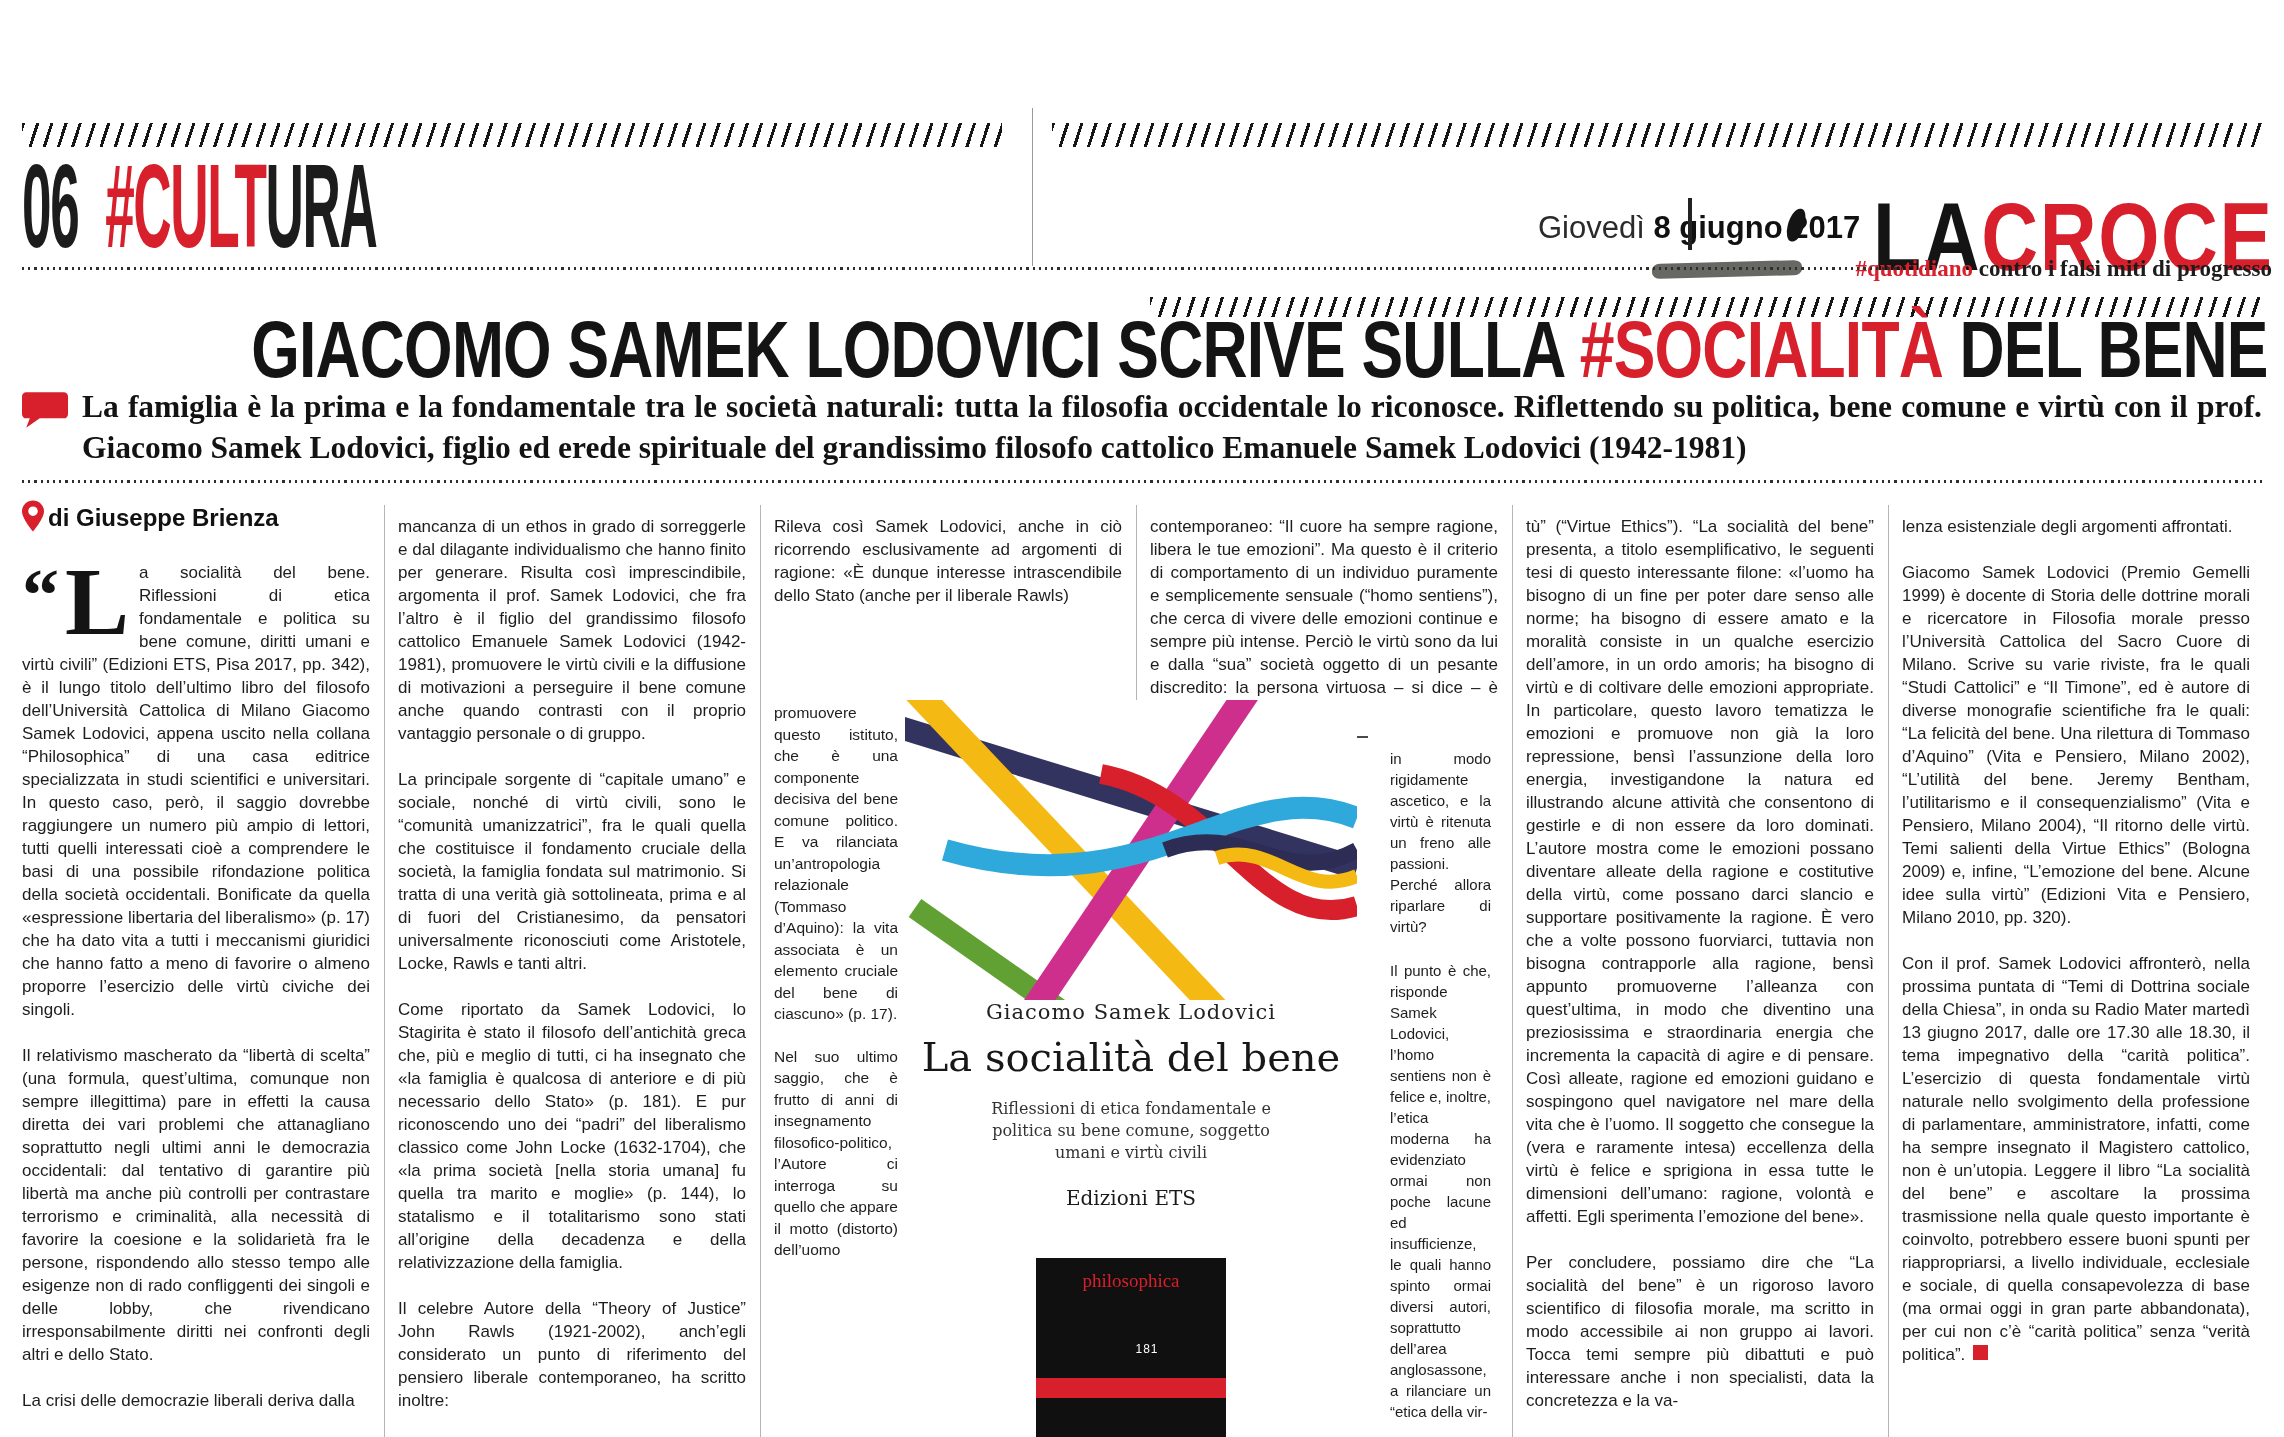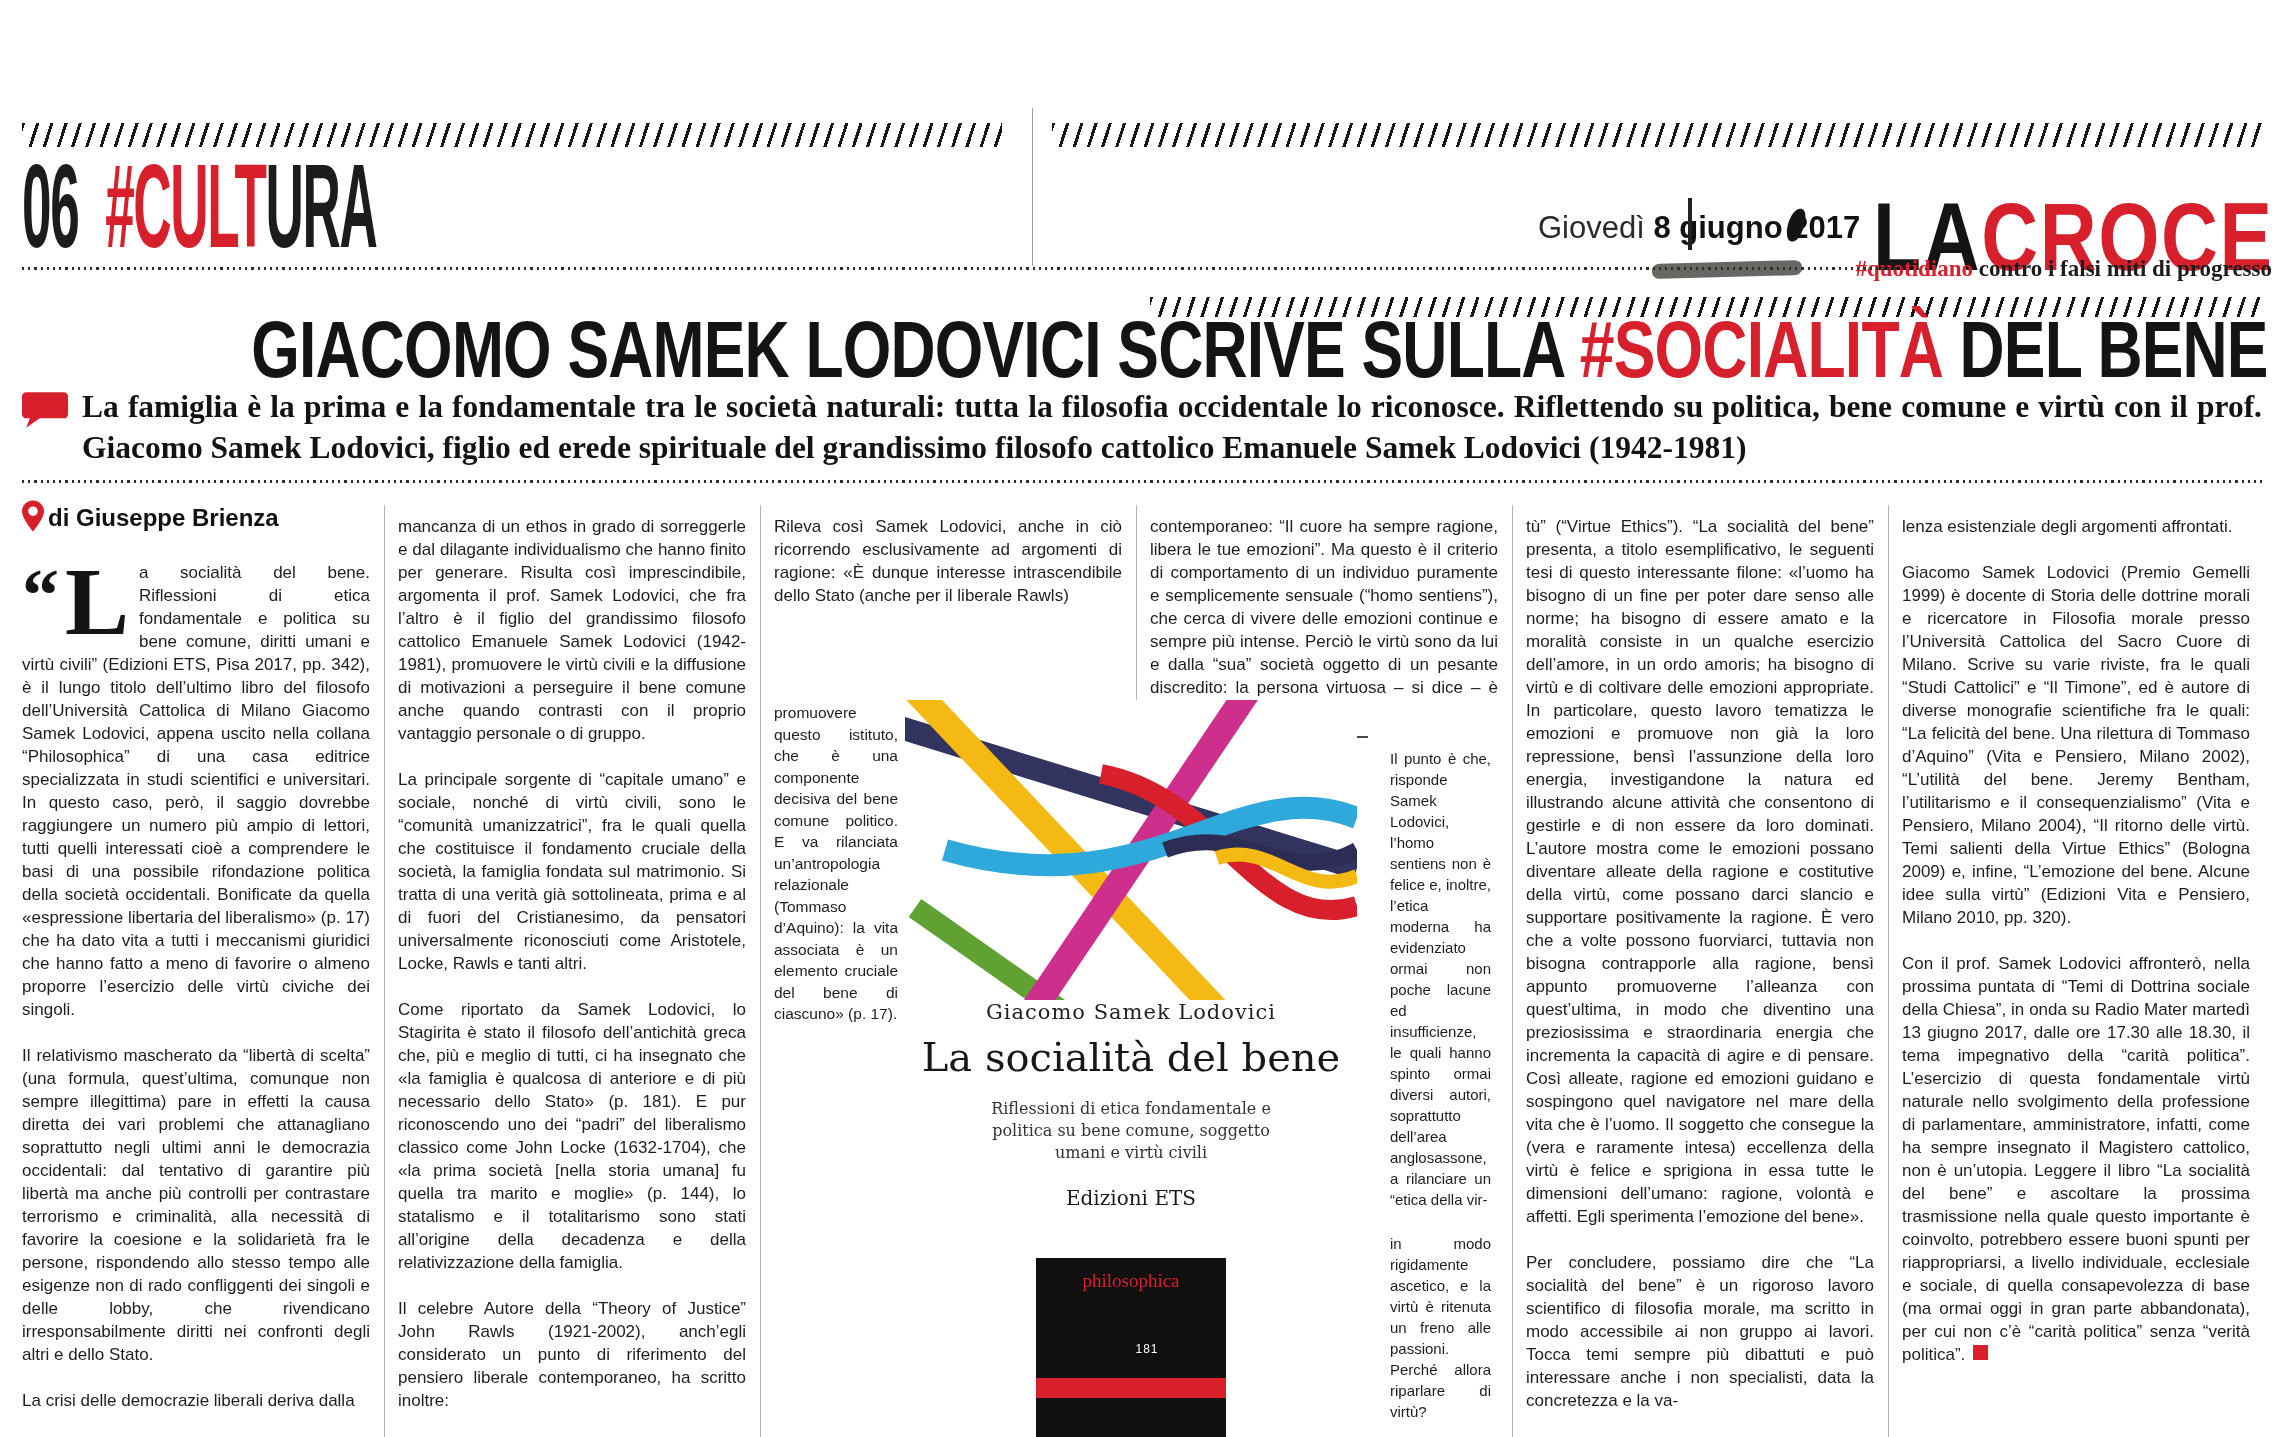--- a/index.html
+++ b/index.html
@@ -131,29 +131,30 @@
     <p>La principale sorgente di “capitale umano” e sociale, nonché di virtù civili, sono le “comunità umanizzatrici”, fra le quali quella che costituisce il fondamento cruciale della società, la famiglia fondata sul matrimonio. Si tratta di una verità già sottolineata, prima e al di fuori del Cristianesimo, da pensatori universalmente riconosciuti come Aristotele, Locke, Rawls e tanti altri.</p>
     <p>Come riportato da Samek Lodovici, lo Stagirita è stato il filosofo dell’antichità greca che, più e meglio di tutti, ci ha insegnato che «la famiglia è qualcosa di anteriore e di più necessario dello Stato» (p. 181). E pur riconoscendo uno dei “padri” del liberalismo classico come John Locke (1632-1704), che «la prima società [nella storia umana] fu quella tra marito e moglie» (p. 144), lo statalismo e il totalitarismo sono stati all’origine della decadenza e della relativizzazione della famiglia.</p>
     <p>Il celebre Autore della “Theory of Justice” John Rawls (1921-2002), anch’egli considerato un punto di riferimento del pensiero liberale contemporaneo, ha scritto inoltre:</p>
   </div>
 
   <div class="abs col" style="left:774px;">
     <p>Rileva così Samek Lodovici, anche in ciò ricorrendo esclusivamente ad argomenti di ragione: «È dunque interesse intrascendibile dello Stato (anche per il liberale Rawls)</p>
   </div>
   <div class="abs col col-narrow" style="left:774px;top:702px;">
     <p>promuovere questo istituto, che è una componente decisiva del bene comune politico. E va rilanciata un’antropologia relazionale (Tommaso d’Aquino): la vita associata è un elemento cruciale del bene di ciascuno» (p. 17).</p>
+    <p>Nel suo ultimo saggio, che è frutto di anni di insegnamento filosofico-politico, l’Autore ci interroga su quello che appare il motto (distorto) dell’uomo</p>
   </div>
 
   <div class="abs col" style="left:1150px;">
     <p>contemporaneo: “Il cuore ha sempre ragione, libera le tue emozioni”. Ma questo è il criterio di comportamento di un individuo puramente e semplicemente sensuale (“homo sentiens”), che cerca di vivere delle emozioni continue e sempre più intense. Perciò le virtù sono da lui e dalla “sua” società oggetto di un pesante discredito: la persona virtuosa – si dice – è remissiva, è spenta, vive</p>
   </div>
   <div class="abs c4-topline"></div>
   <div class="abs col c4n" style="left:1390px;top:748px;">
+    <p>in modo rigidamente ascetico, e la virtù è ritenuta un freno alle passioni. Perché allora riparlare di virtù?</p>
     <p>Il punto è che, risponde Samek Lodovici, l’homo sentiens non è felice e, inoltre, l’etica moderna ha evidenziato ormai non poche lacune ed insufficienze, le quali hanno spinto ormai diversi autori, soprattutto dell’area anglosassone, a rilanciare un “etica della vir-</p>
-    <p>in modo rigidamente ascetico, e la virtù è ritenuta un freno alle passioni. Perché allora riparlare di virtù?</p>
   </div>
 
   <div class="abs col" style="left:1526px;">
     <p>tù” (“Virtue Ethics”). “La socialità del bene” presenta, a titolo esemplificativo, le seguenti tesi di questo interessante filone: «l’uomo ha bisogno di un fine per poter dare senso alle norme; ha bisogno di essere amato e la moralità consiste in un qualche esercizio dell’amore, in un ordo amoris; ha bisogno di virtù e di coltivare delle emozioni appropriate. In particolare, questo lavoro tematizza le emozioni e promuove non già la loro repressione, bensì l’assunzione della loro energia, investigandone la natura ed illustrando alcune attività che consentono di gestirle e di non essere da loro dominati. L’autore mostra come le emozioni possano diventare alleate della ragione e costitutive della virtù, come possano darci slancio e supportare positivamente la ragione. È vero che a volte possono fuorviarci, tuttavia non bisogna contrapporle alla ragione, bensì appunto promuoverne l’alleanza con quest’ultima, in modo che diventino una preziosissima e straordinaria energia che incrementa la capacità di agire e di pensare. Così alleate, ragione ed emozioni guidano e sospingono quel navigatore nel mare della vita che è l’uomo. Il soggetto che consegue la (vera e raramente intesa) eccellenza della virtù è felice e sprigiona in essa tutte le dimensioni dell’umano: ragione, volontà e affetti. Egli sperimenta l’emozione del bene».</p>
     <p>Per concludere, possiamo dire che “La socialità del bene” è un rigoroso lavoro scientifico di filosofia morale, ma scritto in modo accessibile ai non gruppo ai lavori. Tocca temi sempre più dibattuti e può interessare anche i non specialisti, data la concretezza e la va-</p>
   </div>
 
   <div class="abs col" style="left:1902px;">
     <p>lenza esistenziale degli argomenti affrontati.</p>
     <p>Giacomo Samek Lodovici (Premio Gemelli 1999) è docente di Storia delle dottrine morali e ricercatore in Filosofia morale presso l’Università Cattolica del Sacro Cuore di Milano. Scrive su varie riviste, fra le quali “Studi Cattolici” e “Il Timone”, ed è autore di diverse monografie scientifiche fra le quali: “La felicità del bene. Una rilettura di Tommaso d’Aquino” (Vita e Pensiero, Milano 2002), “L’utilità del bene. Jeremy Bentham, l’utilitarismo e il consequenzialismo” (Vita e Pensiero, Milano 2004), “Il ritorno delle virtù. Temi salienti della Virtue Ethics” (Bologna 2009) e, infine, “L’emozione del bene. Alcune idee sulla virtù” (Edizioni Vita e Pensiero, Milano 2010, pp. 320).</p>

